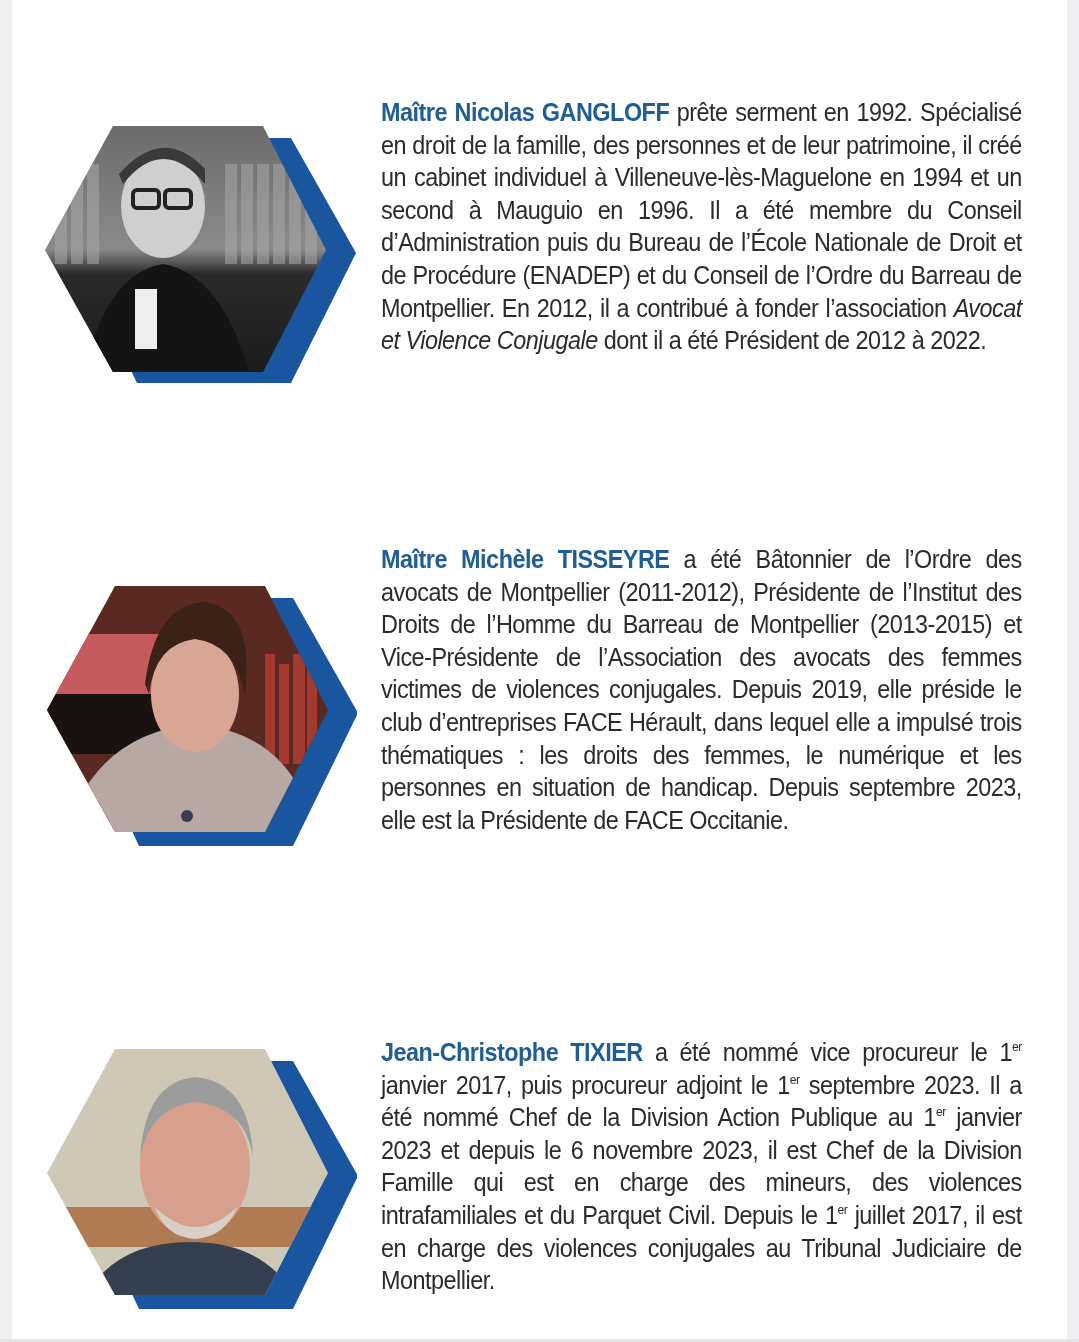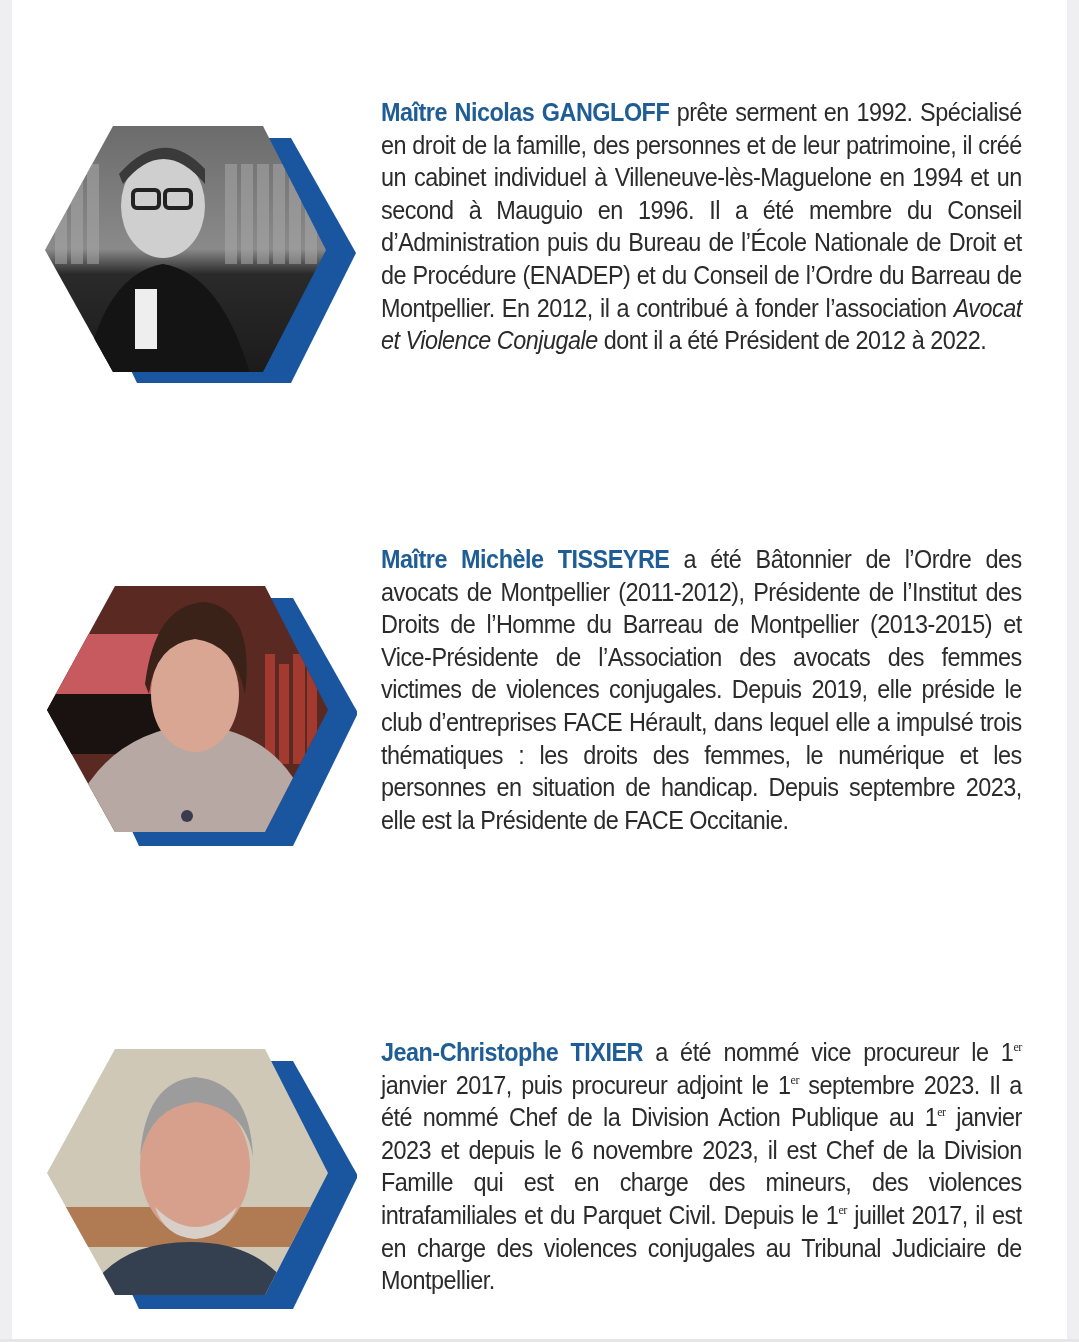--- a/index.html
+++ b/index.html
@@ -25,21 +25,21 @@
     color: #2b2b2b;
     text-align: justify;
     letter-spacing: -0.55px;
     word-spacing: 0px;
     transform: scaleX(0.93);
     transform-origin: left top;
     width: 689px;
   }
   .bio-text .name { color: #1f5d96; font-weight: bold; }
   .bio-text em { font-style: italic; }
-  .bio-text sup { font-size: 13px; line-height: 0; vertical-align: 10px; font-family: Liberation Serif, serif; }
+  .bio-text sup { font-size: 13px; line-height: 0; vertical-align: 10px; }
 </style>
 </head>
 <body>
 
 <div class="edge-left"></div>
 <div class="edge-right"></div>
 <div class="edge-bottom"></div>
 
 <section class="bio" style="top:0;">
   <div class="portrait" style="top:124px;">

